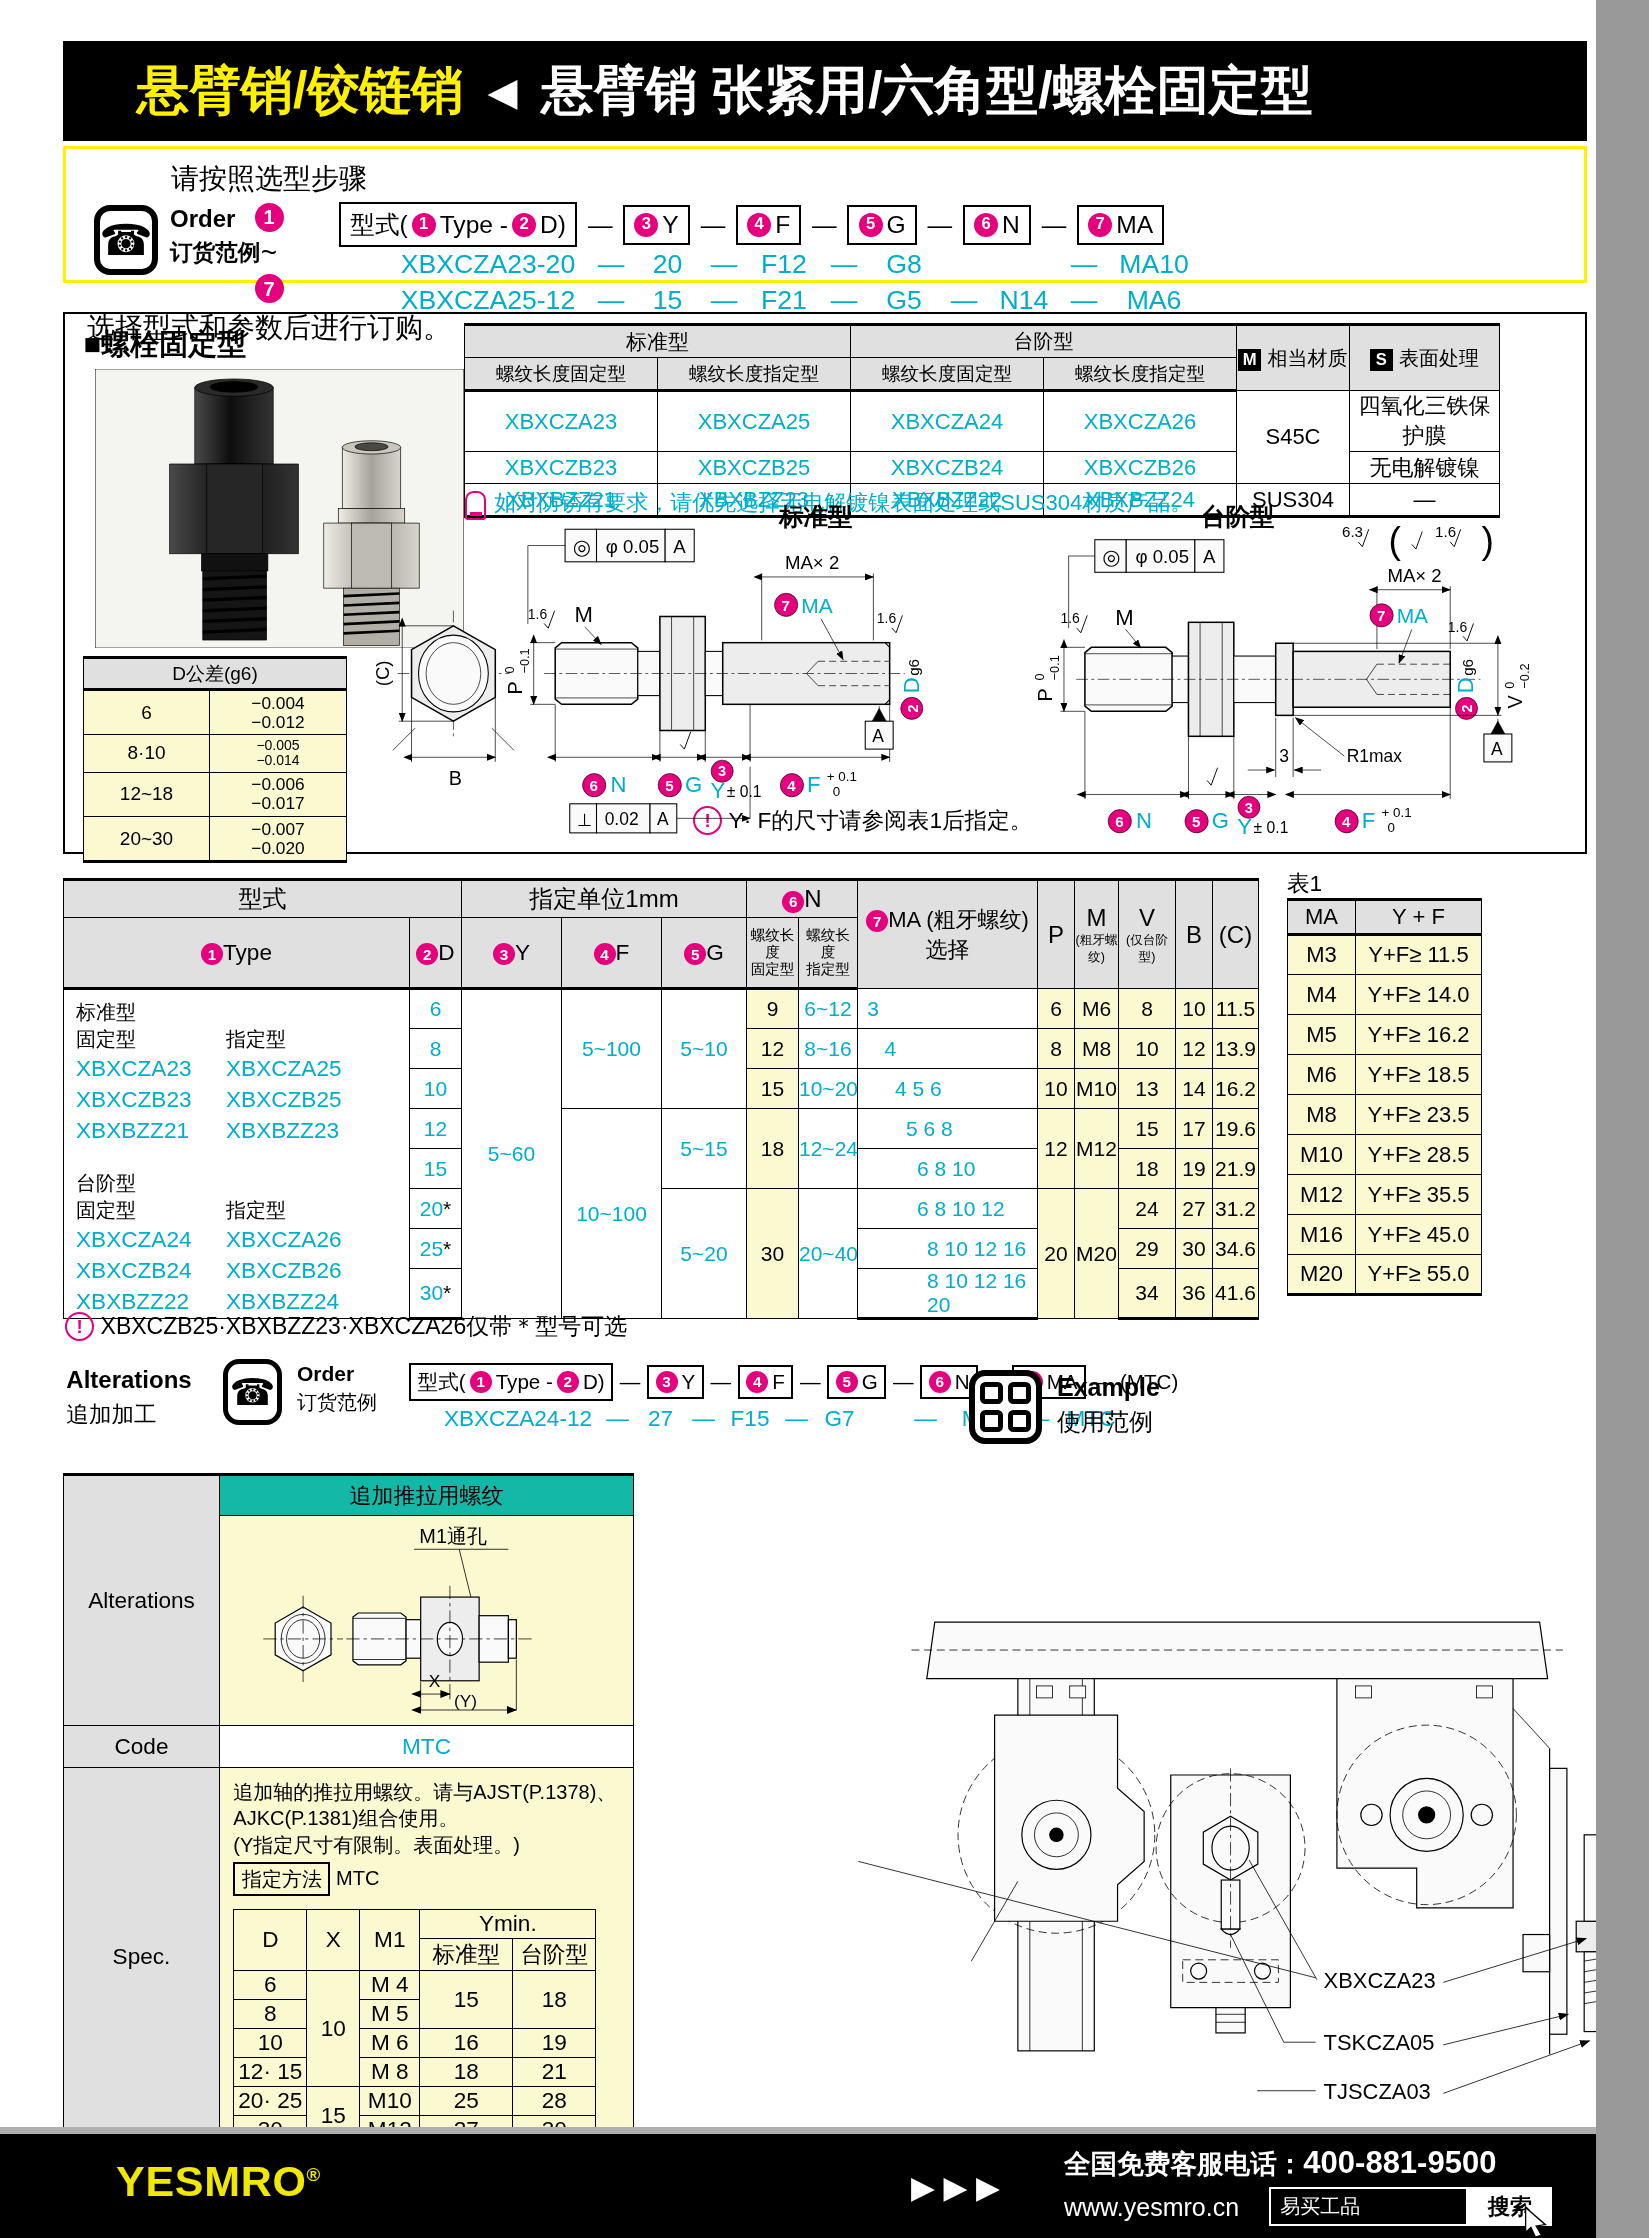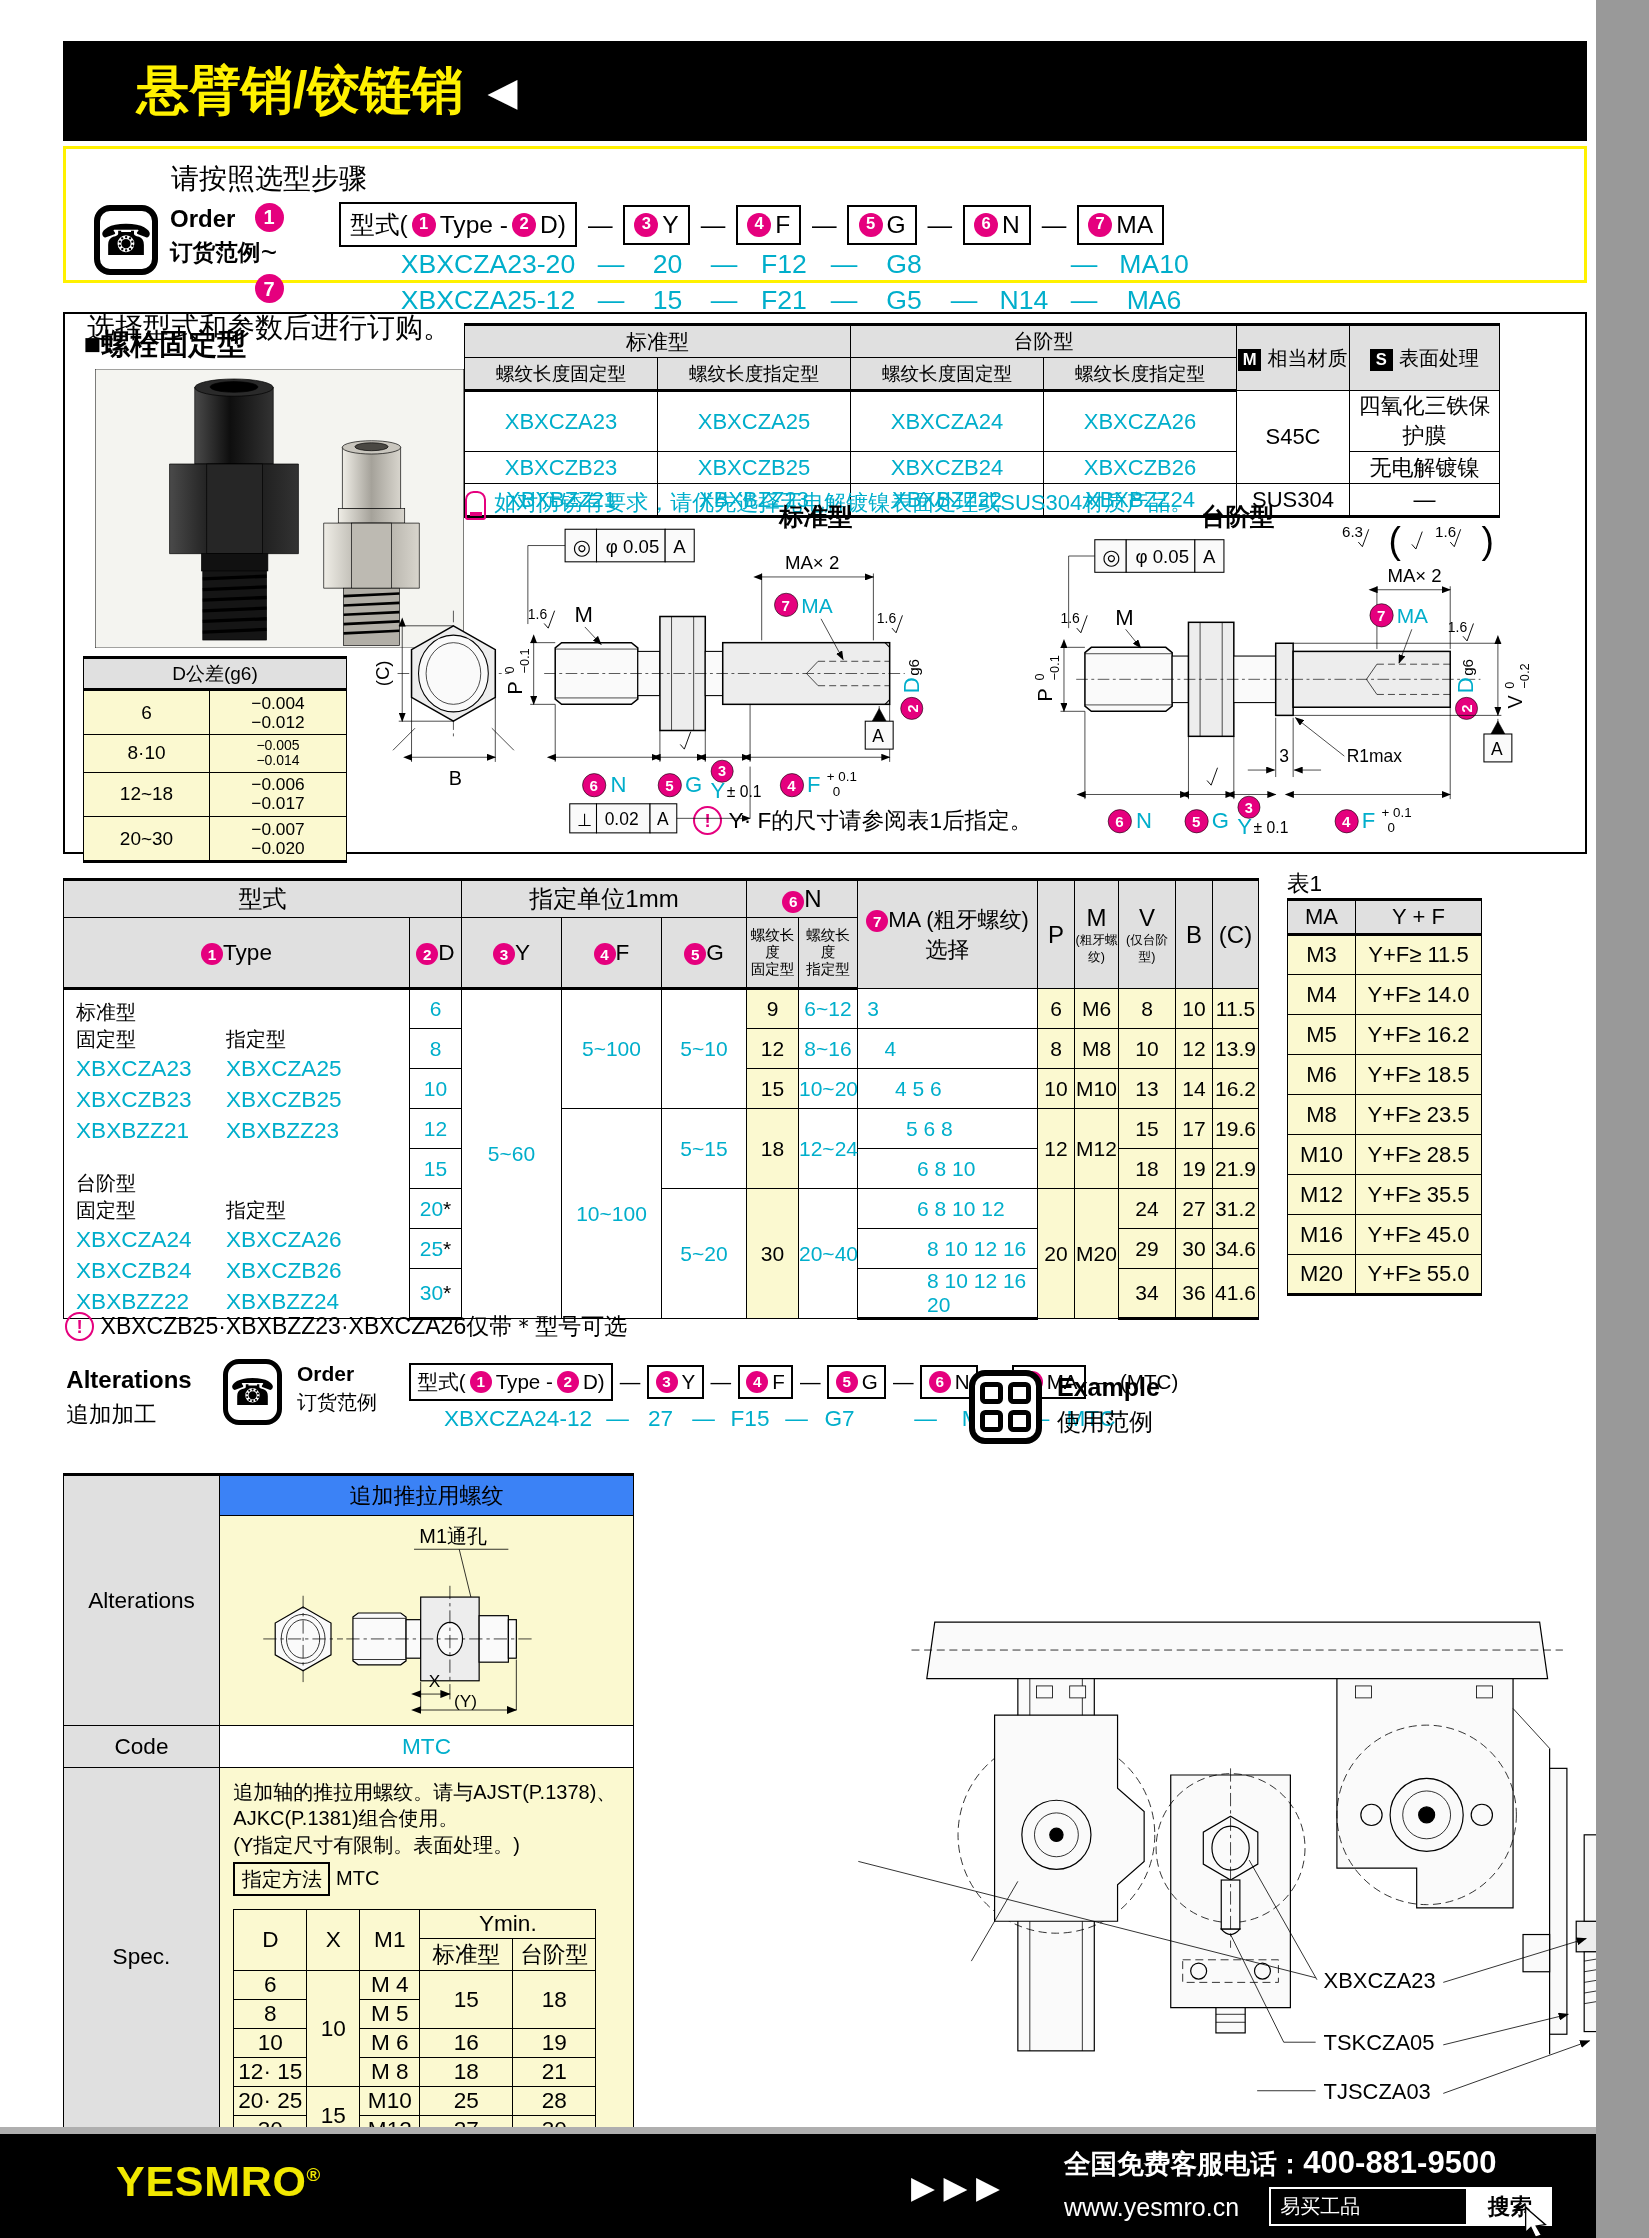--- a/index.html
+++ b/index.html
@@ -89,20 +89,21 @@
         </marker>
       <g id="chk">
           <path d="M0,22 L7,30 L18,0" fill="none" stroke="#000" stroke-width="1.6"></path>
         </g>
     </defs>
   </svg>
 
   <div class="abs hdr">
     <span class="yl">悬臂销/铰链销</span>
     <span class="ar">◀</span>
+    <span class="wt">悬臂销 张紧用/六角型/螺栓固定型</span>
   </div>
 
   <div class="abs obox">
     <div class="abs oline">
       <span>请按照选型步骤</span>
       <span class="n n44">1</span>
       <span>~</span>
       <span class="n n44">7</span>
       <span>选择型式和参数后进行订购。</span>
     </div>
@@ -890,21 +891,21 @@
 
   <table class="abs atable" style="left:63px;top:1473px;width:570px;">
     <colgroup>
         <col style="width:156px">
         <col style="width:414px">
       </colgroup>
     <tbody>
         <tr>
       <td class="gray btk" style="height:247px;">Alterations</td>
       <td class="btk" style="padding:0;">
-        <div style="height:39px;background:#3b82f6;border-bottom:1.3px solid #000;display:flex;align-items:center;justify-content:center;font-size:22px;">追加推拉用螺纹</div>
+        <div style="height:39px;background:#14b8a6;border-bottom:1.3px solid #000;display:flex;align-items:center;justify-content:center;font-size:22px;">追加推拉用螺纹</div>
         <div style="height:209px;background:#FBF9D0;position:relative;">
           <svg class="dw" width="372" height="206" viewBox="0 0 560 310" style="position:absolute;left:20px;top:0;font-size:34px">
             <text x="270" y="40" font-size="30">M1通孔</text>
             <line class="thin" x1="262" y1="50" x2="404" y2="50"></line>
             <line class="thin" x1="330" y1="50" x2="352" y2="140" marker-end="url(#arr)"></line>
             <path class="med fillW" d="M95,137 L137,161 L137,209 L95,233 L53,209 L53,161 Z"></path>
             <ellipse class="thin fillW" cx="95" cy="185" rx="33" ry="37"></ellipse>
             <ellipse class="thin noF" cx="95" cy="185" rx="25" ry="29"></ellipse>
             <line class="cl" x1="95" y1="120" x2="95" y2="250"></line>
                 <line class="cl" x1="35" y1="185" x2="155" y2="185"></line>

